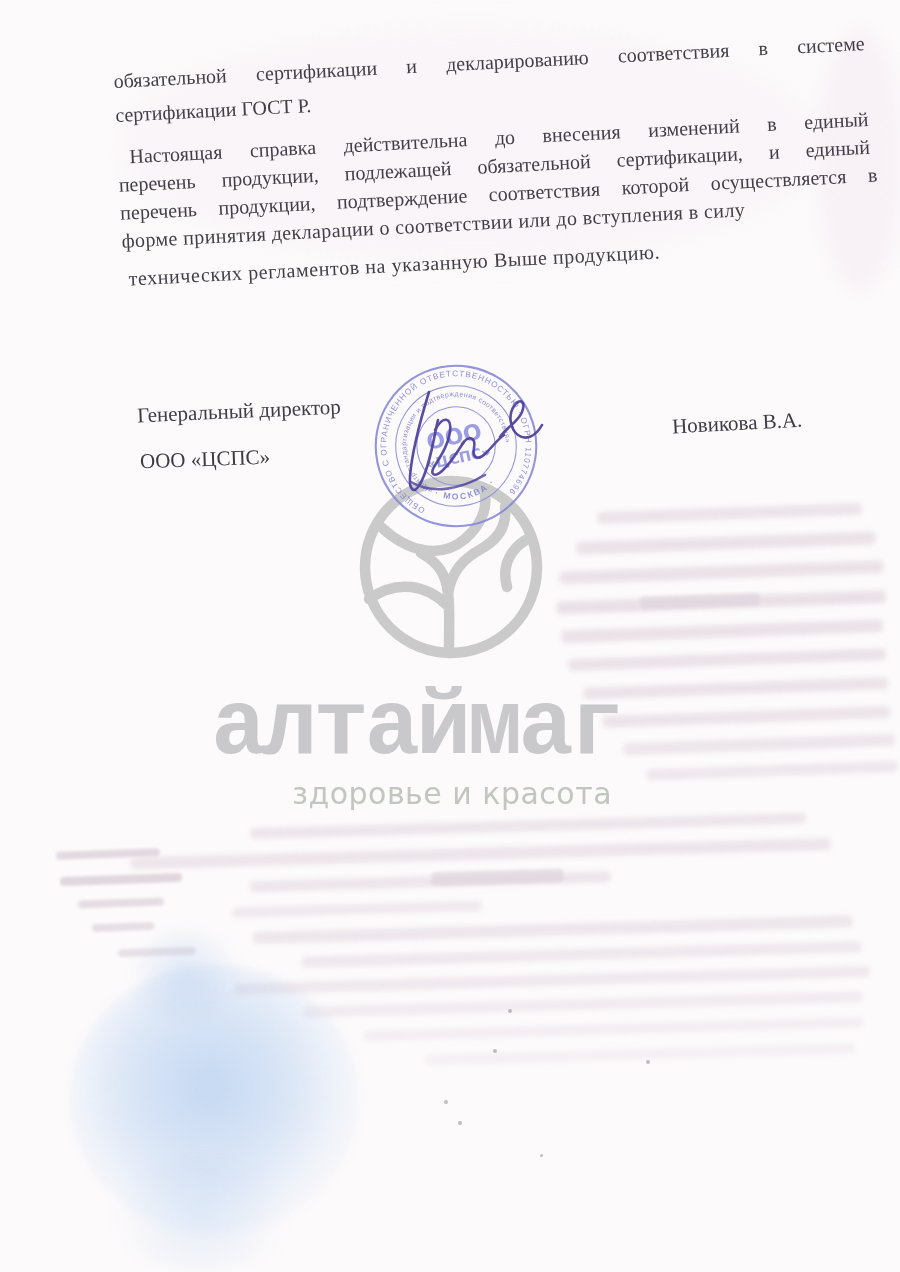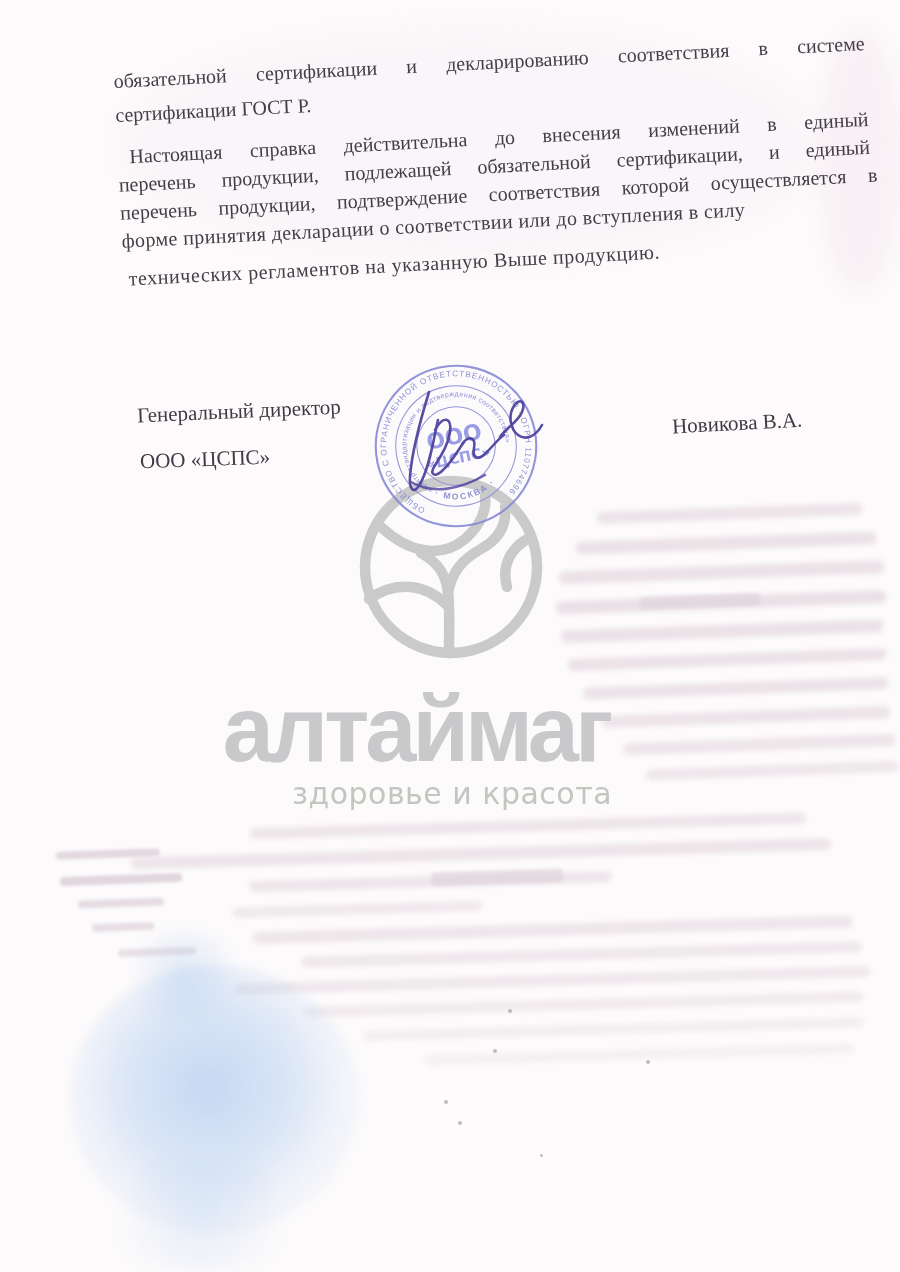--- a/index.html
+++ b/index.html
@@ -24,21 +24,21 @@
   .sig-label{position:absolute;color:#3f3a45;font-size:21px;white-space:nowrap;}
 
   .ghost{position:absolute;background:#e7dde3;border-radius:5px;filter:blur(2.6px);}
   .ghost2{position:absolute;background:#ddd1da;border-radius:4px;filter:blur(1.8px);}
   .speck{position:absolute;width:4px;height:4px;border-radius:50%;background:#8d8a96;opacity:.55;}
 
   .blob{position:absolute;border-radius:50%;pointer-events:none;}
 
   .wordmark{
     position:absolute;left:0;top:683px;width:832px;text-align:center;
-    font-family:Liberation Sans, sans-serif;font-weight:bold;
+    font-family:Liberation Mono, monospace;font-weight:bold;
     font-size:92px;letter-spacing:-4px;color:#c9c9cb;line-height:1;
   }
   .tagline{
     position:absolute;left:0;top:779px;width:904px;text-align:center;
     font-family:"DejaVu Sans", sans-serif;font-size:30px;letter-spacing:.5px;
     color:#c1c6bf;line-height:1;
   }
   svg{position:absolute;overflow:visible;}
   .stamp-svg{left:370px;top:360px;transform:rotate(-12deg);}
   .sign-svg{left:399px;top:378px;}

